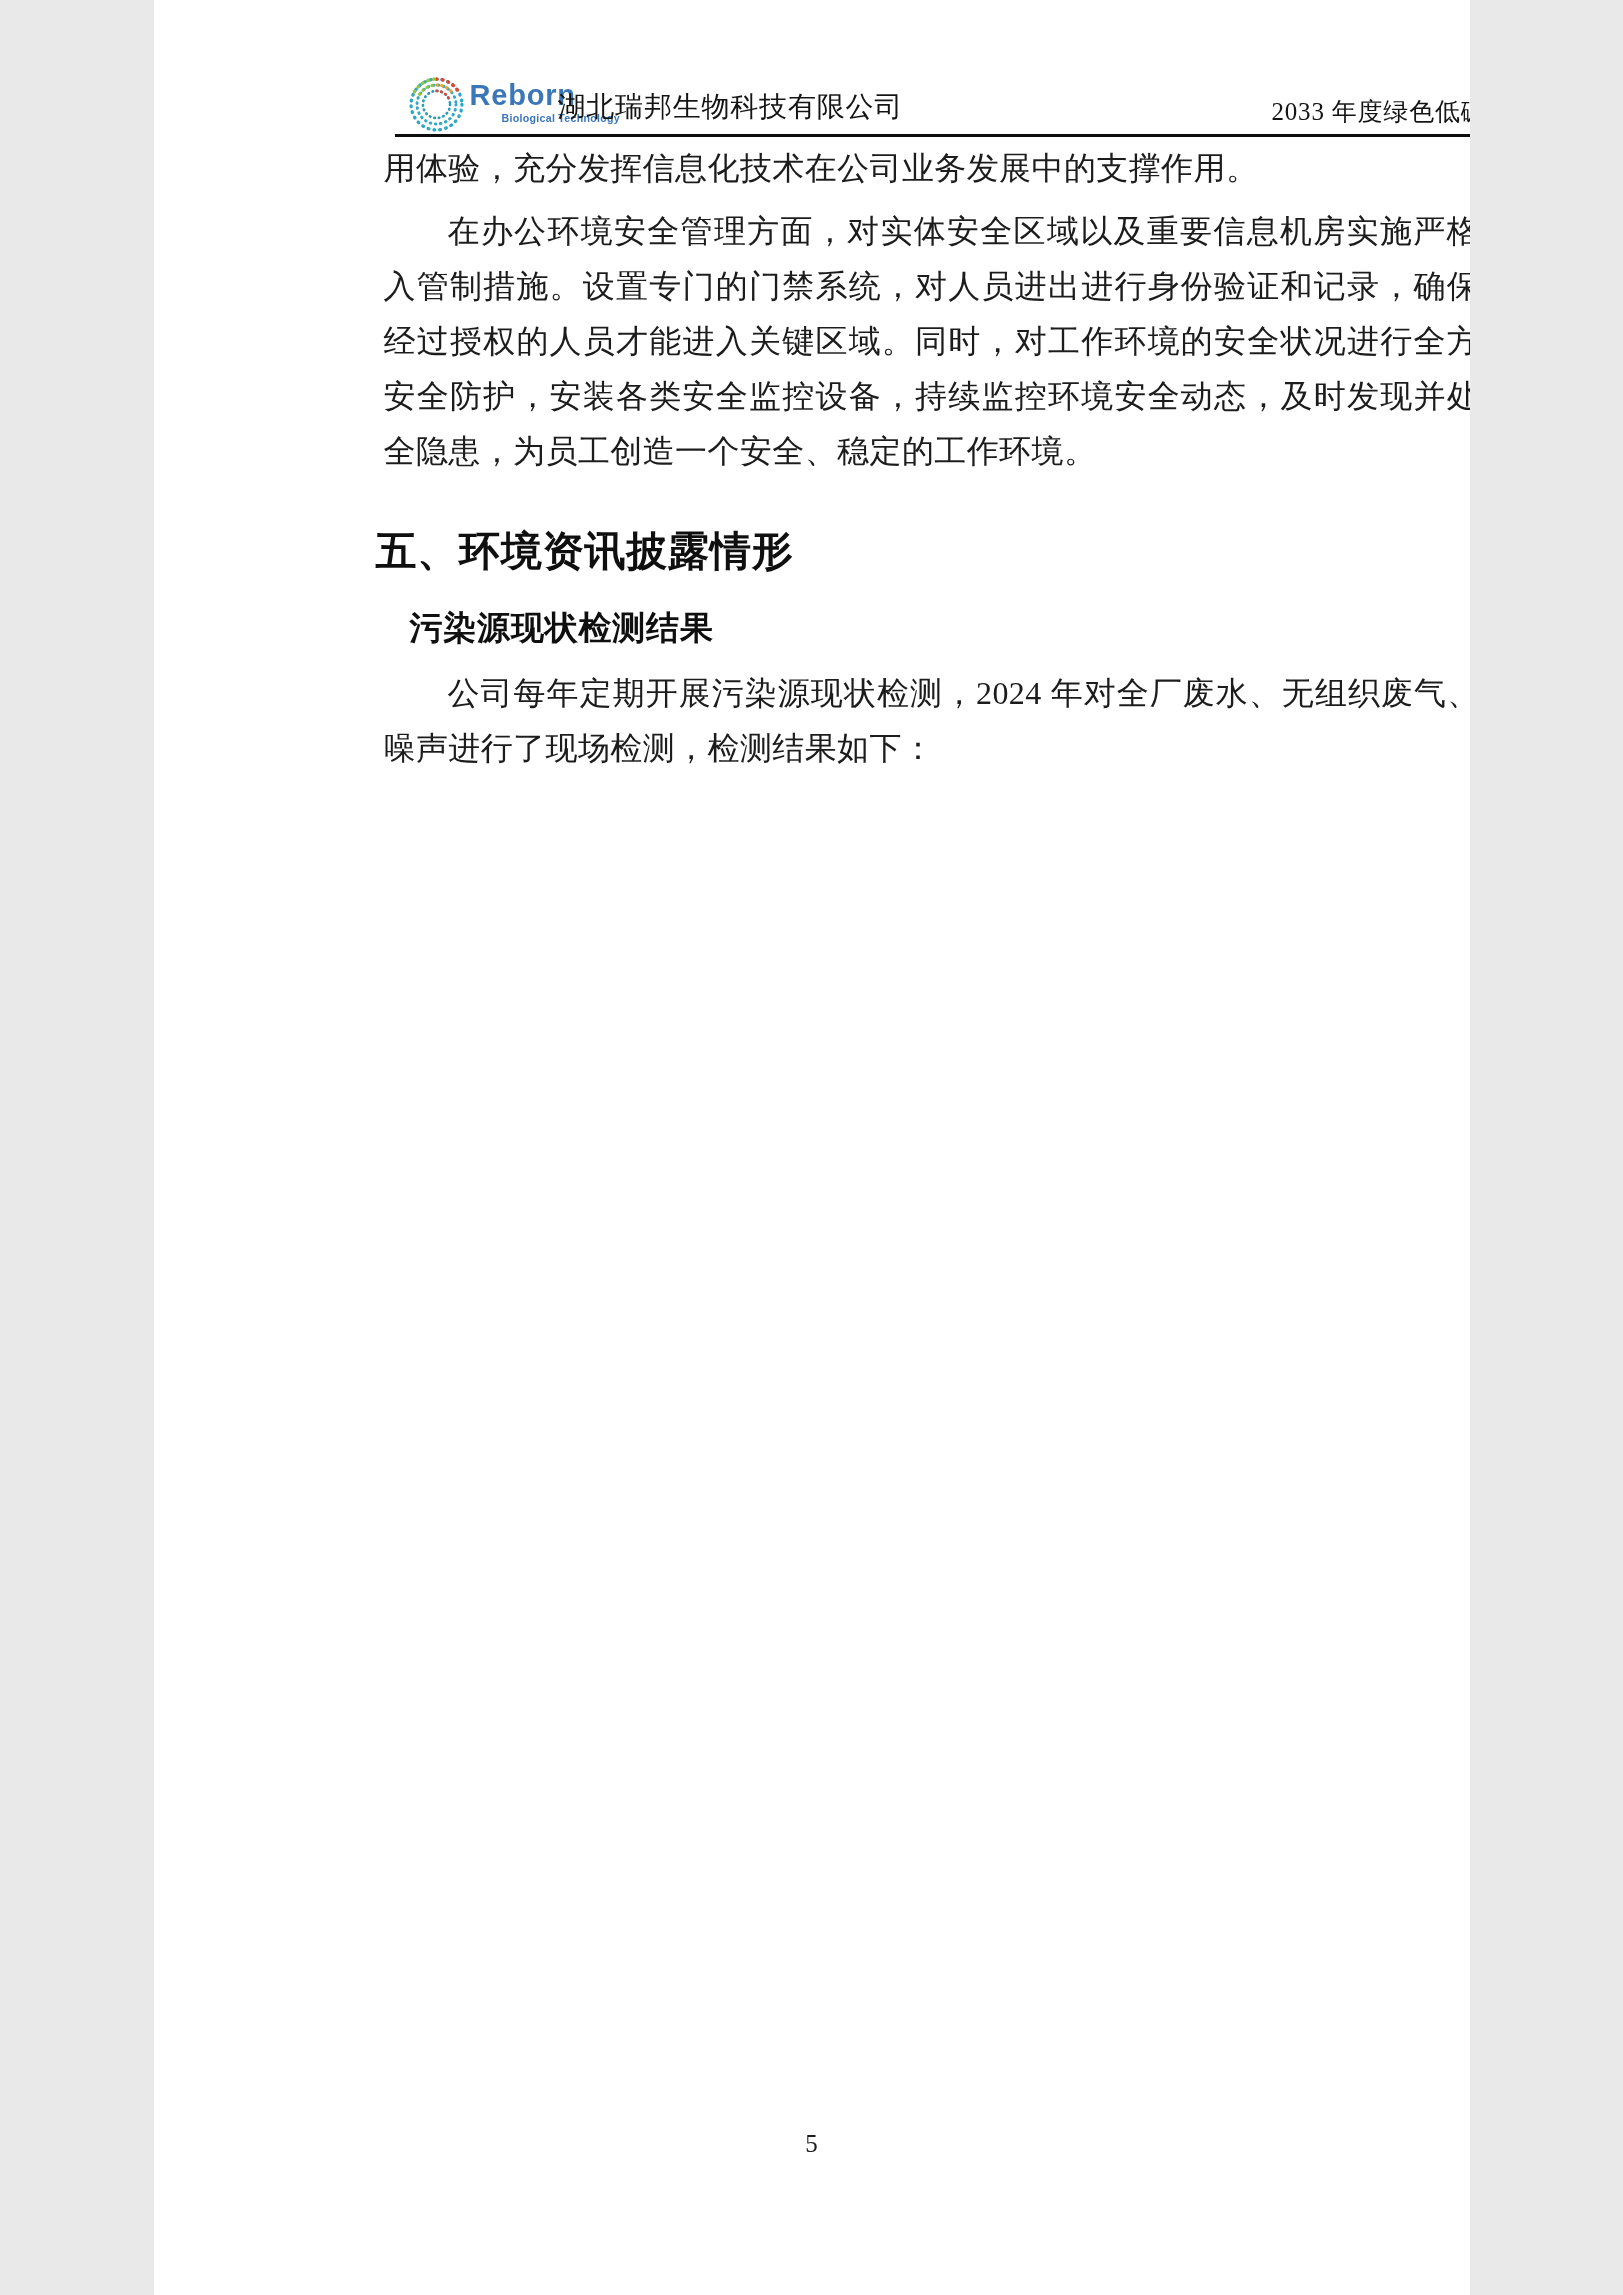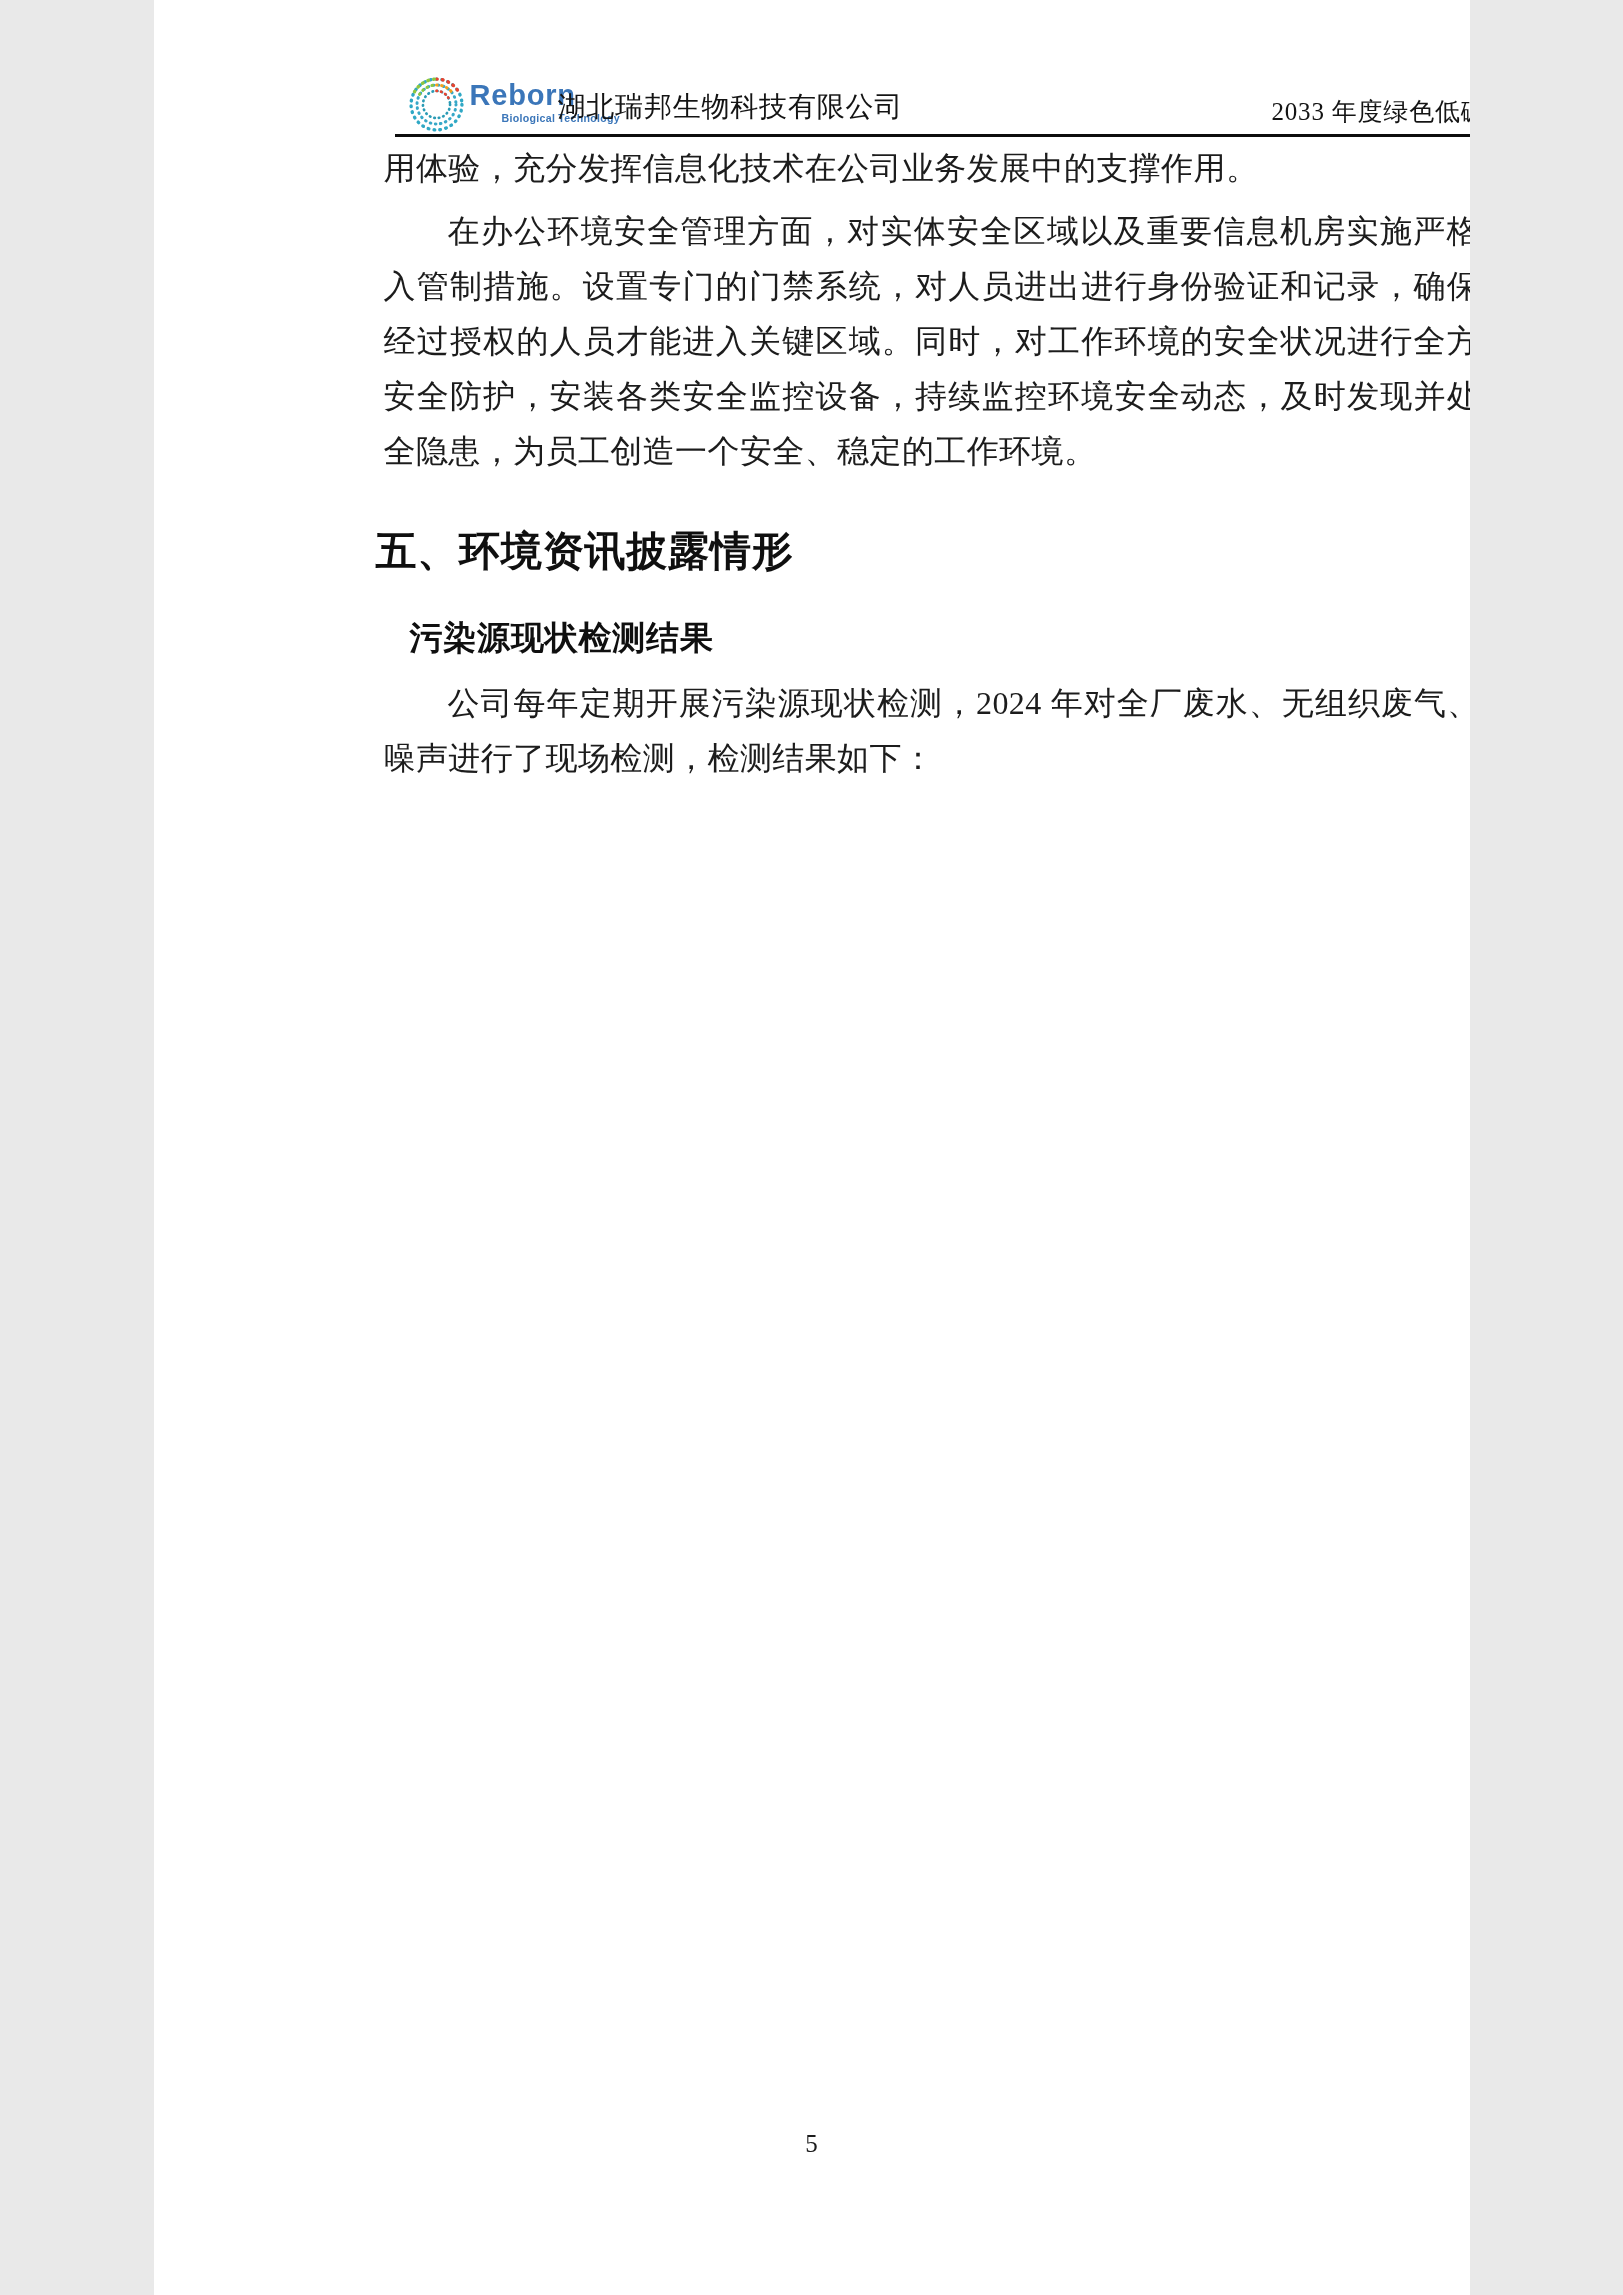--- a/index.html
+++ b/index.html
@@ -52,21 +52,21 @@
     color: #1c1c1c;
   }
   .indent2 { text-indent: 2em; }
 
   .section-heading {
     margin: 47px 0 0 0;
     font-size: 41px; font-weight: 700; line-height: 51px;
     color: #0f0f0f; letter-spacing: 0.8px;
   }
   .sub-heading {
-    margin: 38px 0 0 34px;
+    margin: 28px 0 0 34px;
     font-size: 33px; font-weight: 700; line-height: 46px;
     color: #0f0f0f; letter-spacing: 0.8px;
   }
   .closing-par { margin-top: 15px; }
 
   
   .page-number {
     position: absolute; left: 0; top: 2130px; width: 100%;
     text-align: center; font-size: 25px; color: #1c1c1c;
   }

